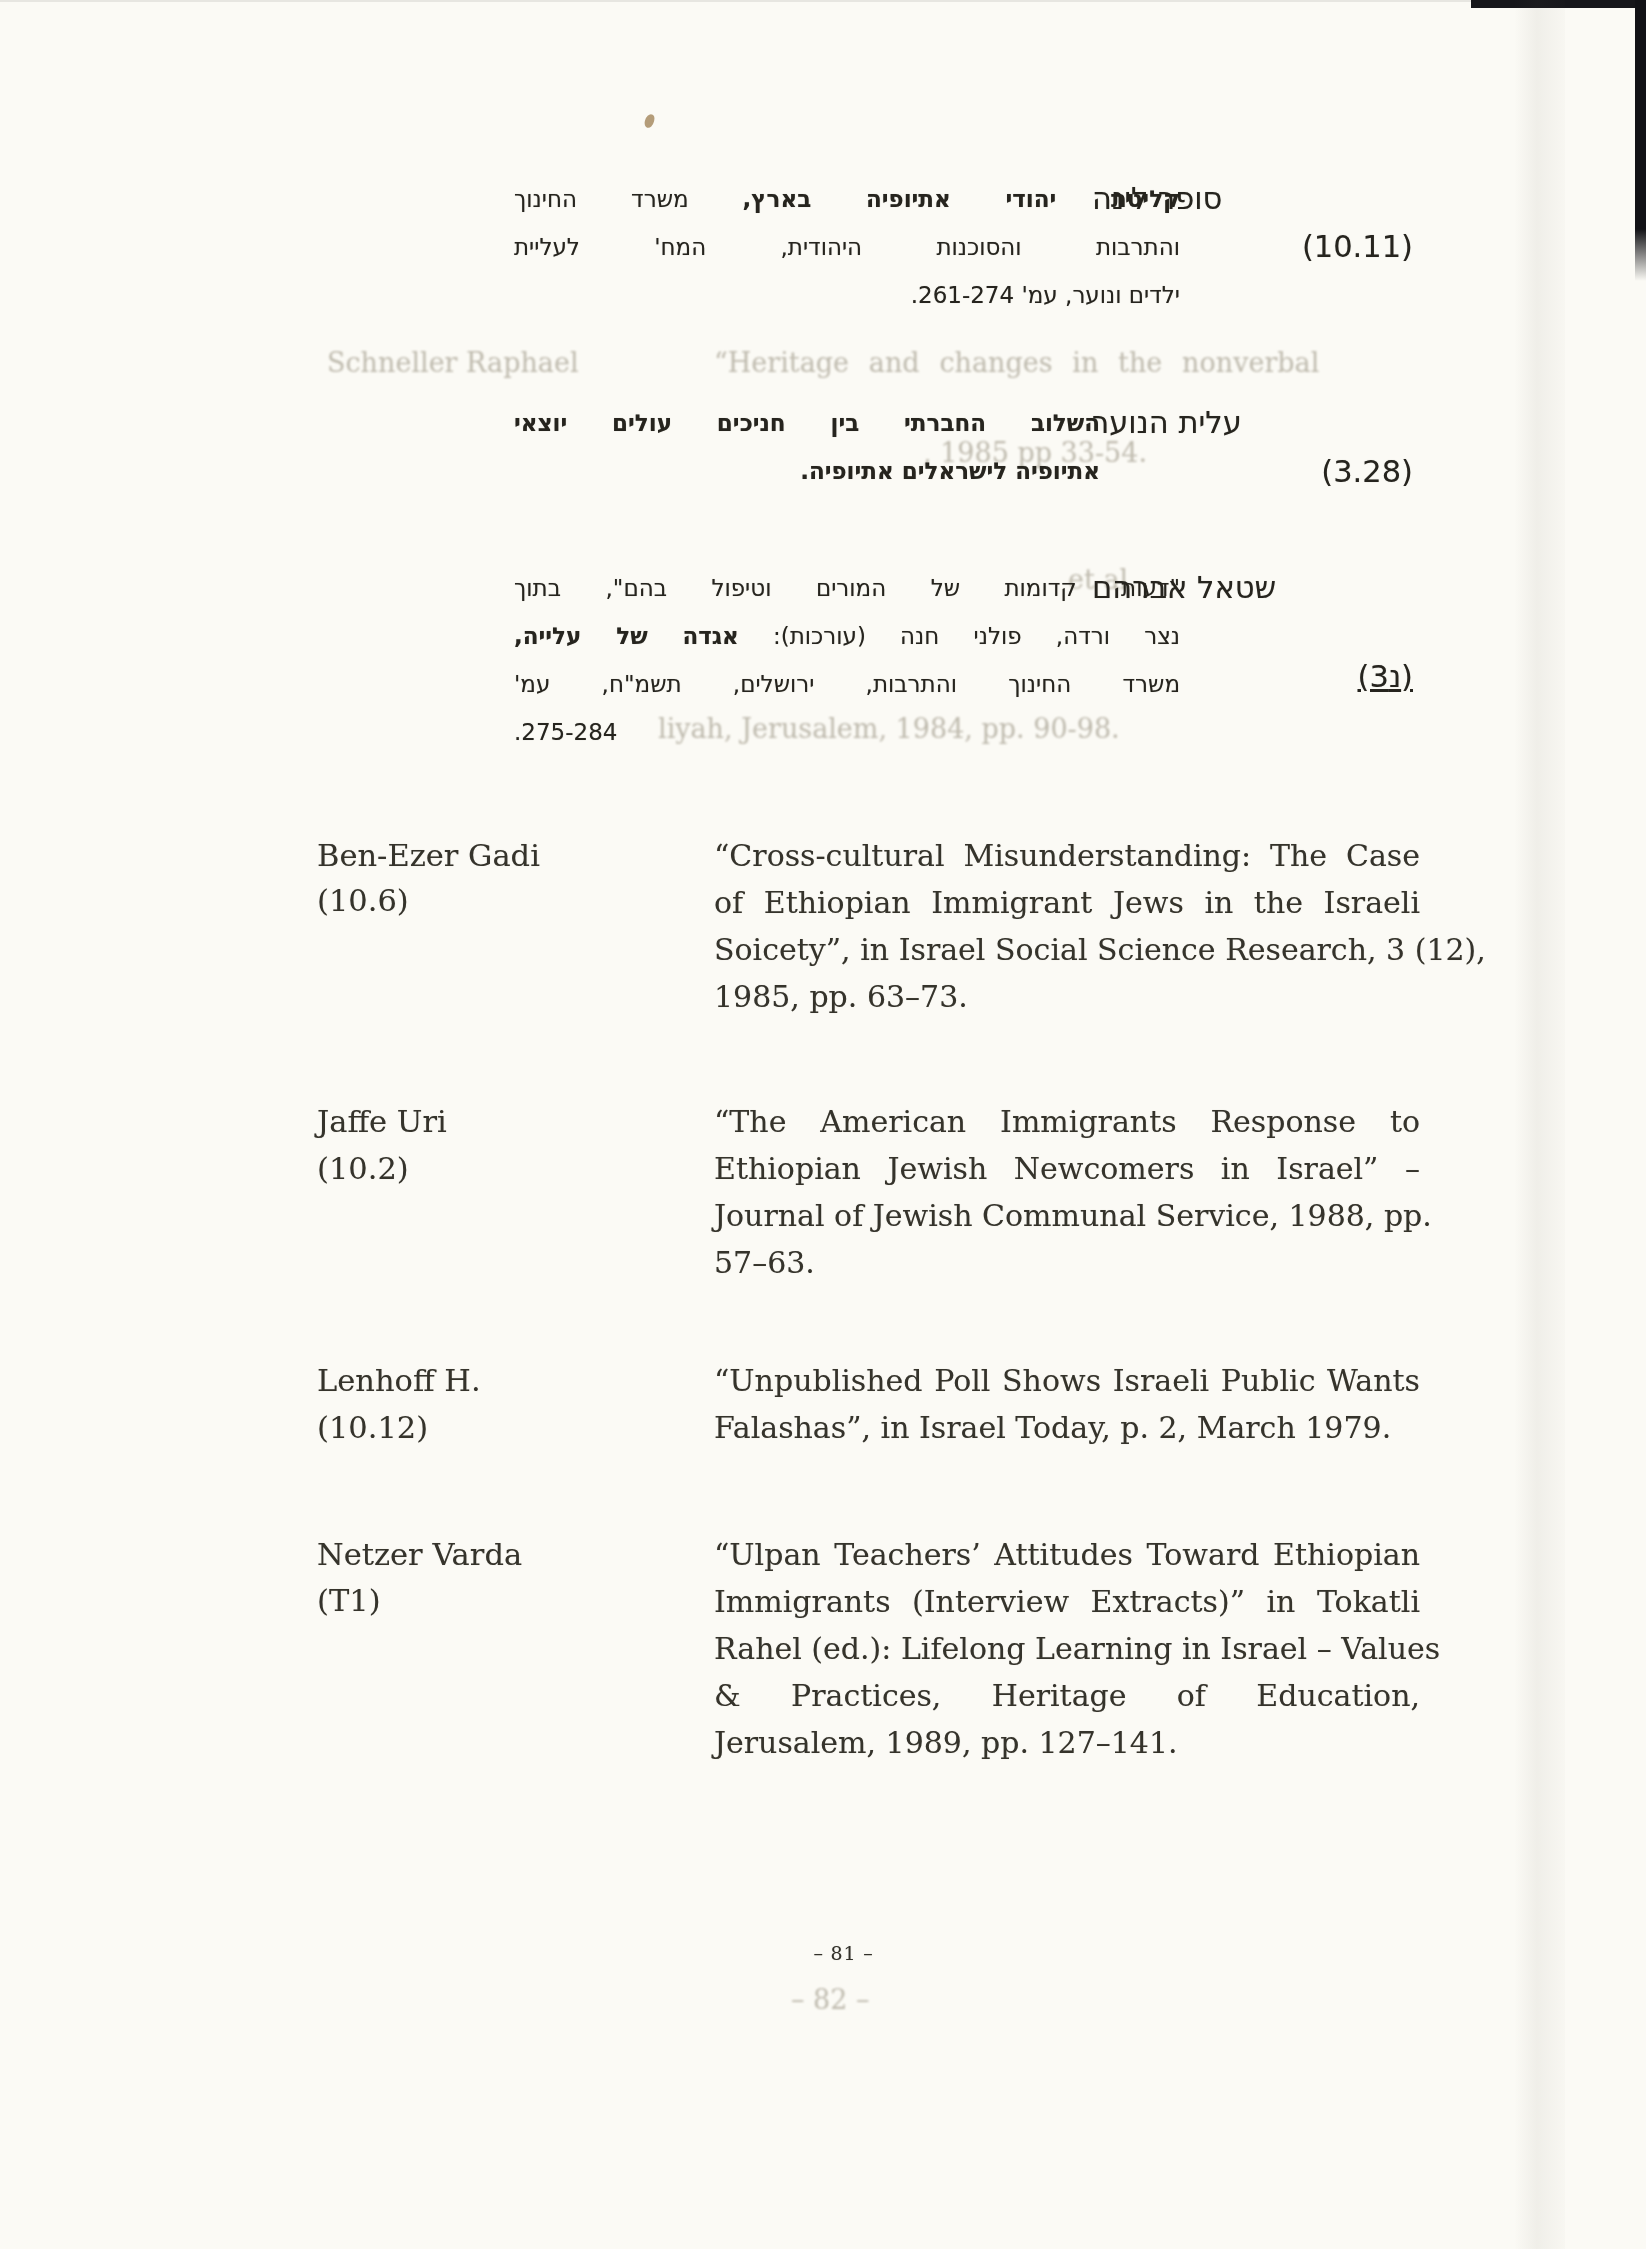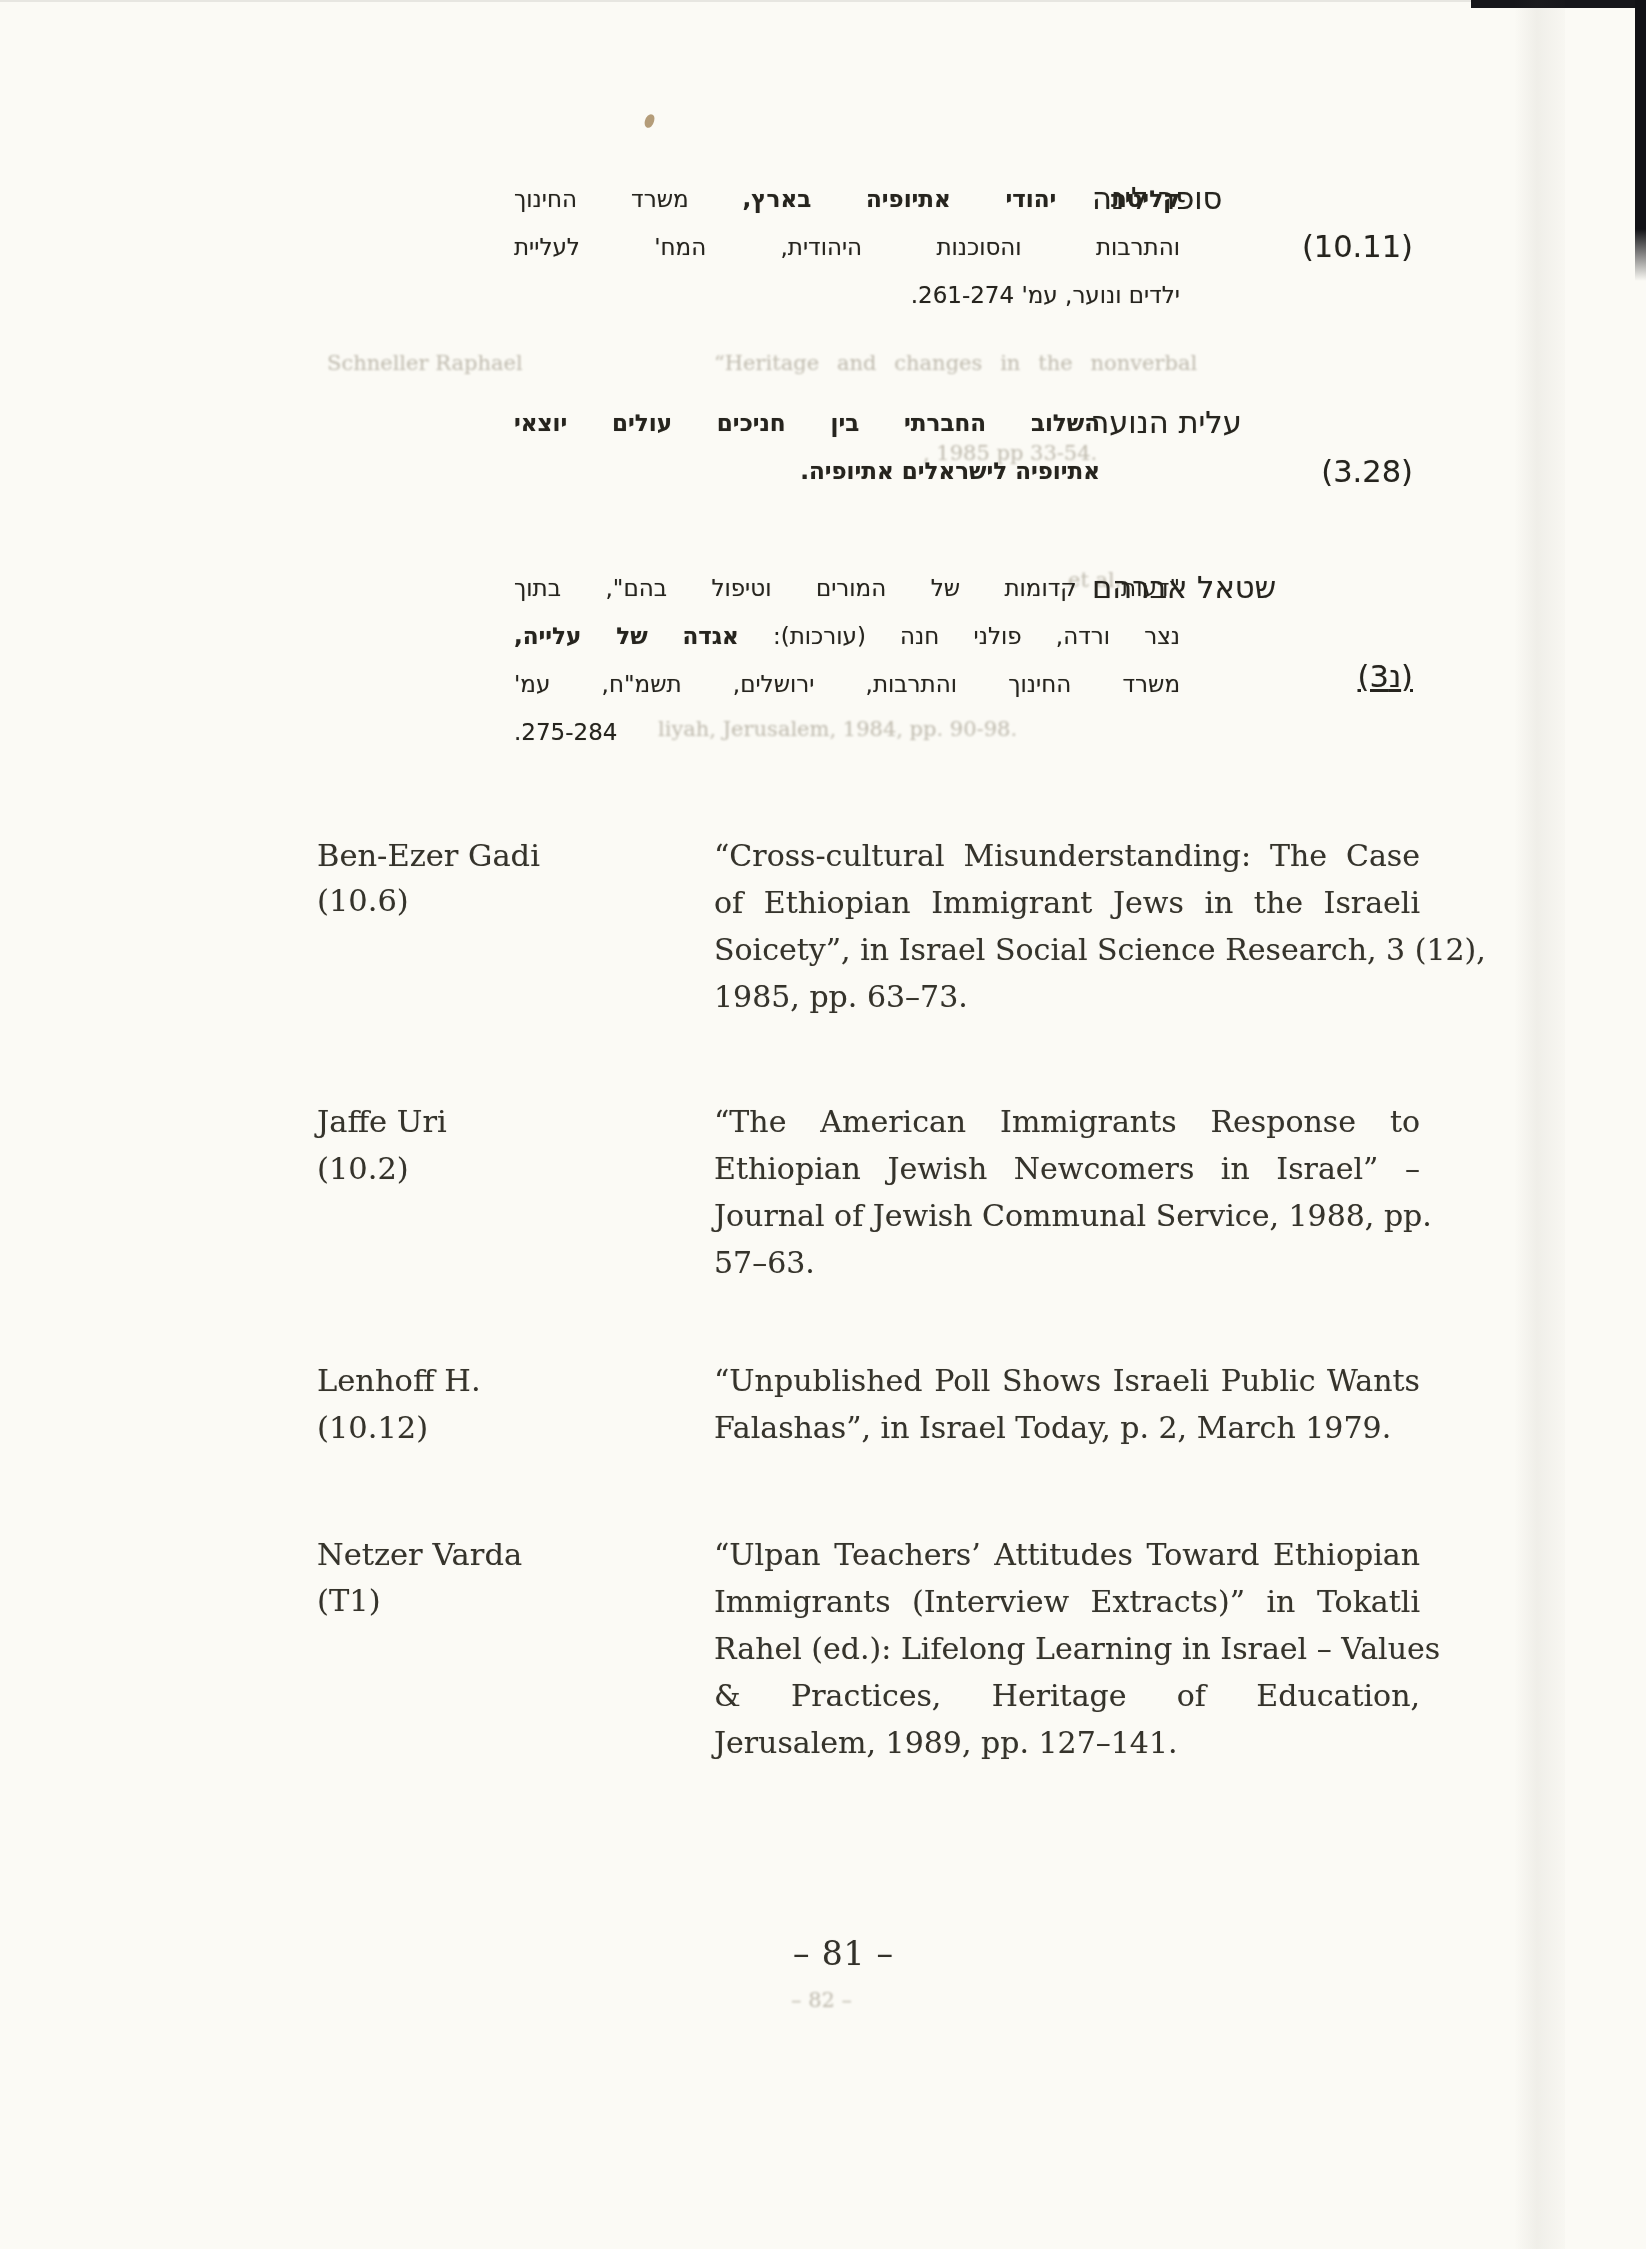--- a/index.html
+++ b/index.html
@@ -13,21 +13,21 @@
   
   .top-bar{position:absolute;left:1471px;top:0;width:176px;height:8px;background:#16161a;}
   .edge-strip{position:absolute;left:1635px;top:0;width:11.2px;height:281px;
     background:linear-gradient(to bottom,#121216 0px,#121216 229px,rgba(18,18,22,0) 281px);}
   .page-edge-shadow{position:absolute;left:1514px;top:0;width:51px;height:2250px;
     background:linear-gradient(to right,rgba(90,85,70,0) 0%,rgba(90,85,70,0.07) 45%,rgba(90,85,70,0.02) 100%);}
   .speck{position:absolute;left:645px;top:114px;width:8.8px;height:13.6px;background:#b49c79;
     border-radius:60% 40% 55% 45%;transform:rotate(14deg);}
   .hairline{position:absolute;left:0;top:0;width:1471px;height:2.4px;background:rgba(60,58,52,0.10);}
   
-  .ghost{position:absolute;font-family:"DejaVu Serif",serif;font-size:21px;line-height:32px;
+  .ghost{position:absolute;font-family:"DejaVu Serif",serif;font-size:27px;line-height:32px;
     color:rgba(132,123,103,0.50);filter:blur(0.9px);white-space:nowrap;}
   .ghost.spread{word-spacing:11.2px;}
   
   .he{font-family:"DejaVu Sans",sans-serif;color:#26241e;text-shadow:0 0 0.8px rgba(38,36,30,0.35);}
   .en{font-family:"DejaVu Serif",serif;color:#35332b;text-shadow:0 0 0.8px rgba(53,51,43,0.28);}
   .auth-he{position:absolute;left:1092px;width:321px;text-align:left;direction:rtl;
     font-size:30.5px;line-height:48px;white-space:nowrap;}
   .code-he{position:absolute;left:1092px;width:321px;text-align:right;
     font-size:30.5px;line-height:48px;white-space:nowrap;}
   .auth-en{position:absolute;left:317px;width:369px;text-align:left;
@@ -37,21 +37,21 @@
   .cit-he{position:absolute;left:514px;width:666px;direction:rtl;font-size:23px;}
   .cit-he.narrow{width:586px;}
   .cit-en{position:absolute;left:714px;width:706px;direction:ltr;font-size:30px;}
   .hl{line-height:48px;white-space:nowrap;text-align:justify;text-align-last:justify;text-justify:inter-word;}
   .el{line-height:47px;white-space:nowrap;text-align:justify;text-align-last:justify;text-justify:inter-word;}
   .last-r{text-align:right;text-align-last:right;}
   .last-l{text-align:center;text-align-last:left;}
   .b{font-weight:bold;}
   .i{}
   .footer{position:absolute;left:755px;top:1930px;width:177px;text-align:center;
-    font-family:"DejaVu Serif",serif;font-size:33px;line-height:47px;color:#33312a;
+    font-family:"DejaVu Serif",serif;font-size:19px;line-height:47px;color:#33312a;
     text-shadow:0 0 0.8px rgba(51,49,42,0.3);letter-spacing:0.8px;}
 </style>
 </head>
 <body>
 
 <div id="page">
 
   <div class="hairline"></div>
   <div class="top-bar"></div>
   <div class="edge-strip"></div>

